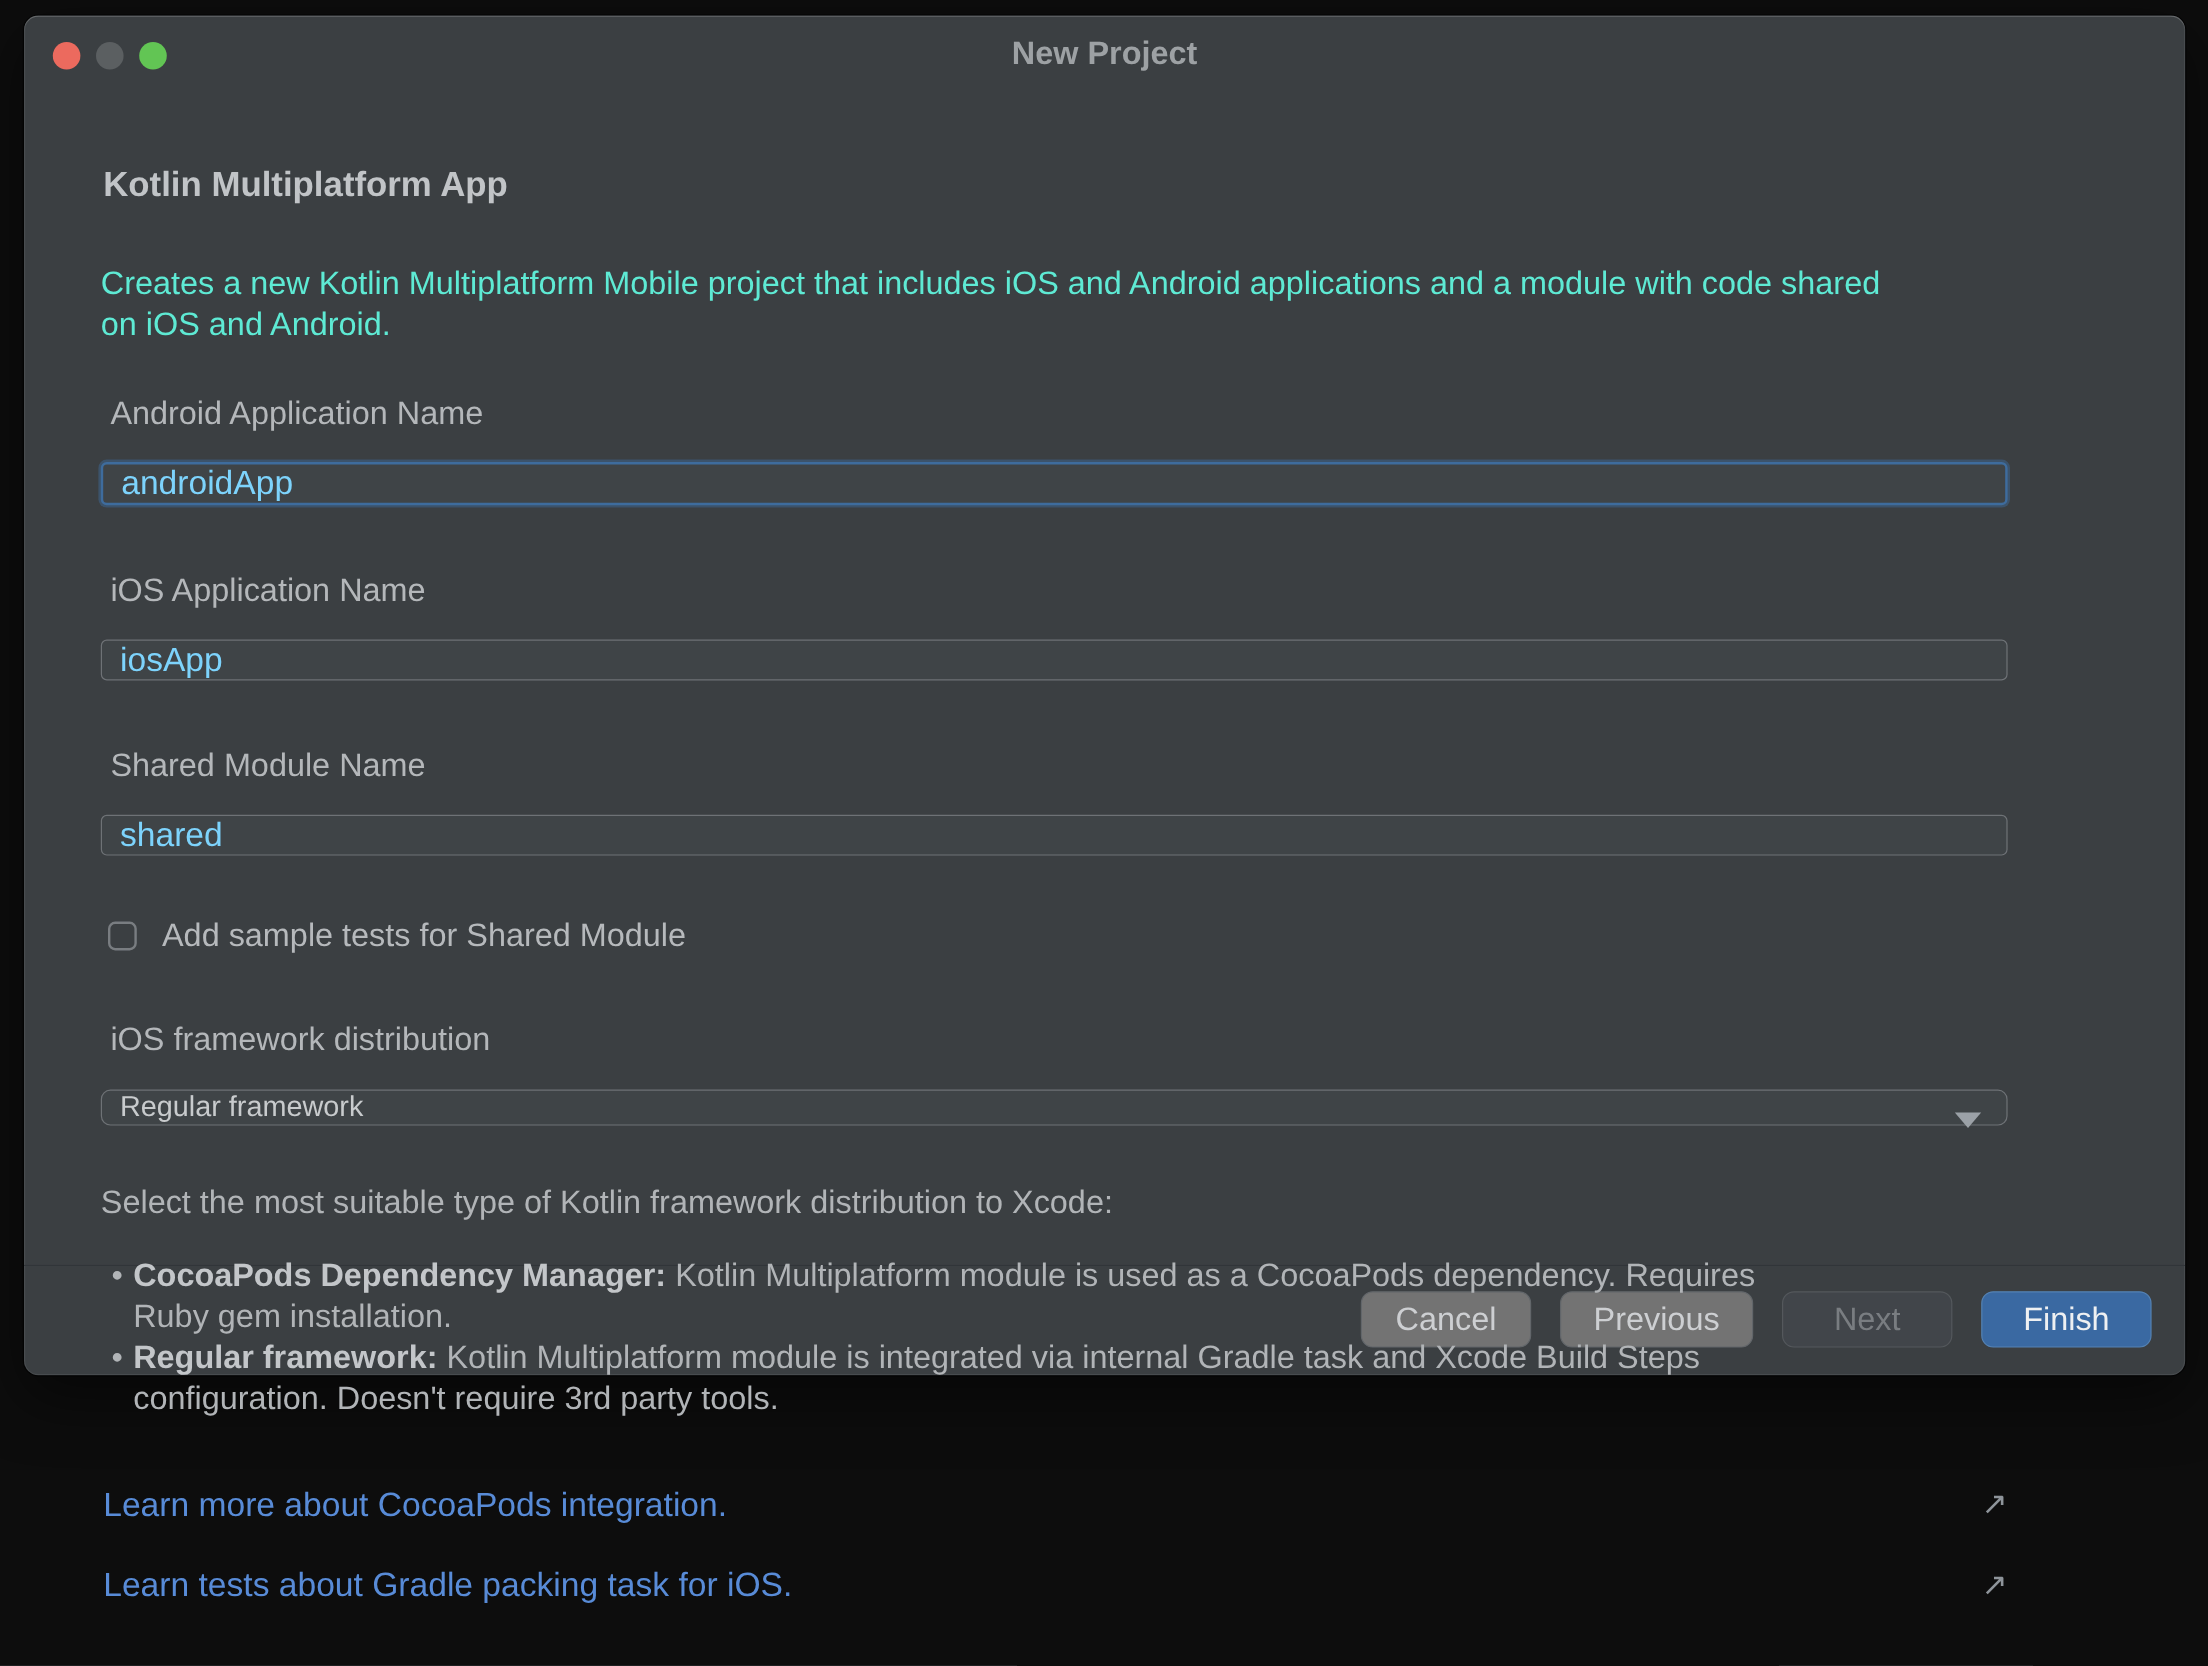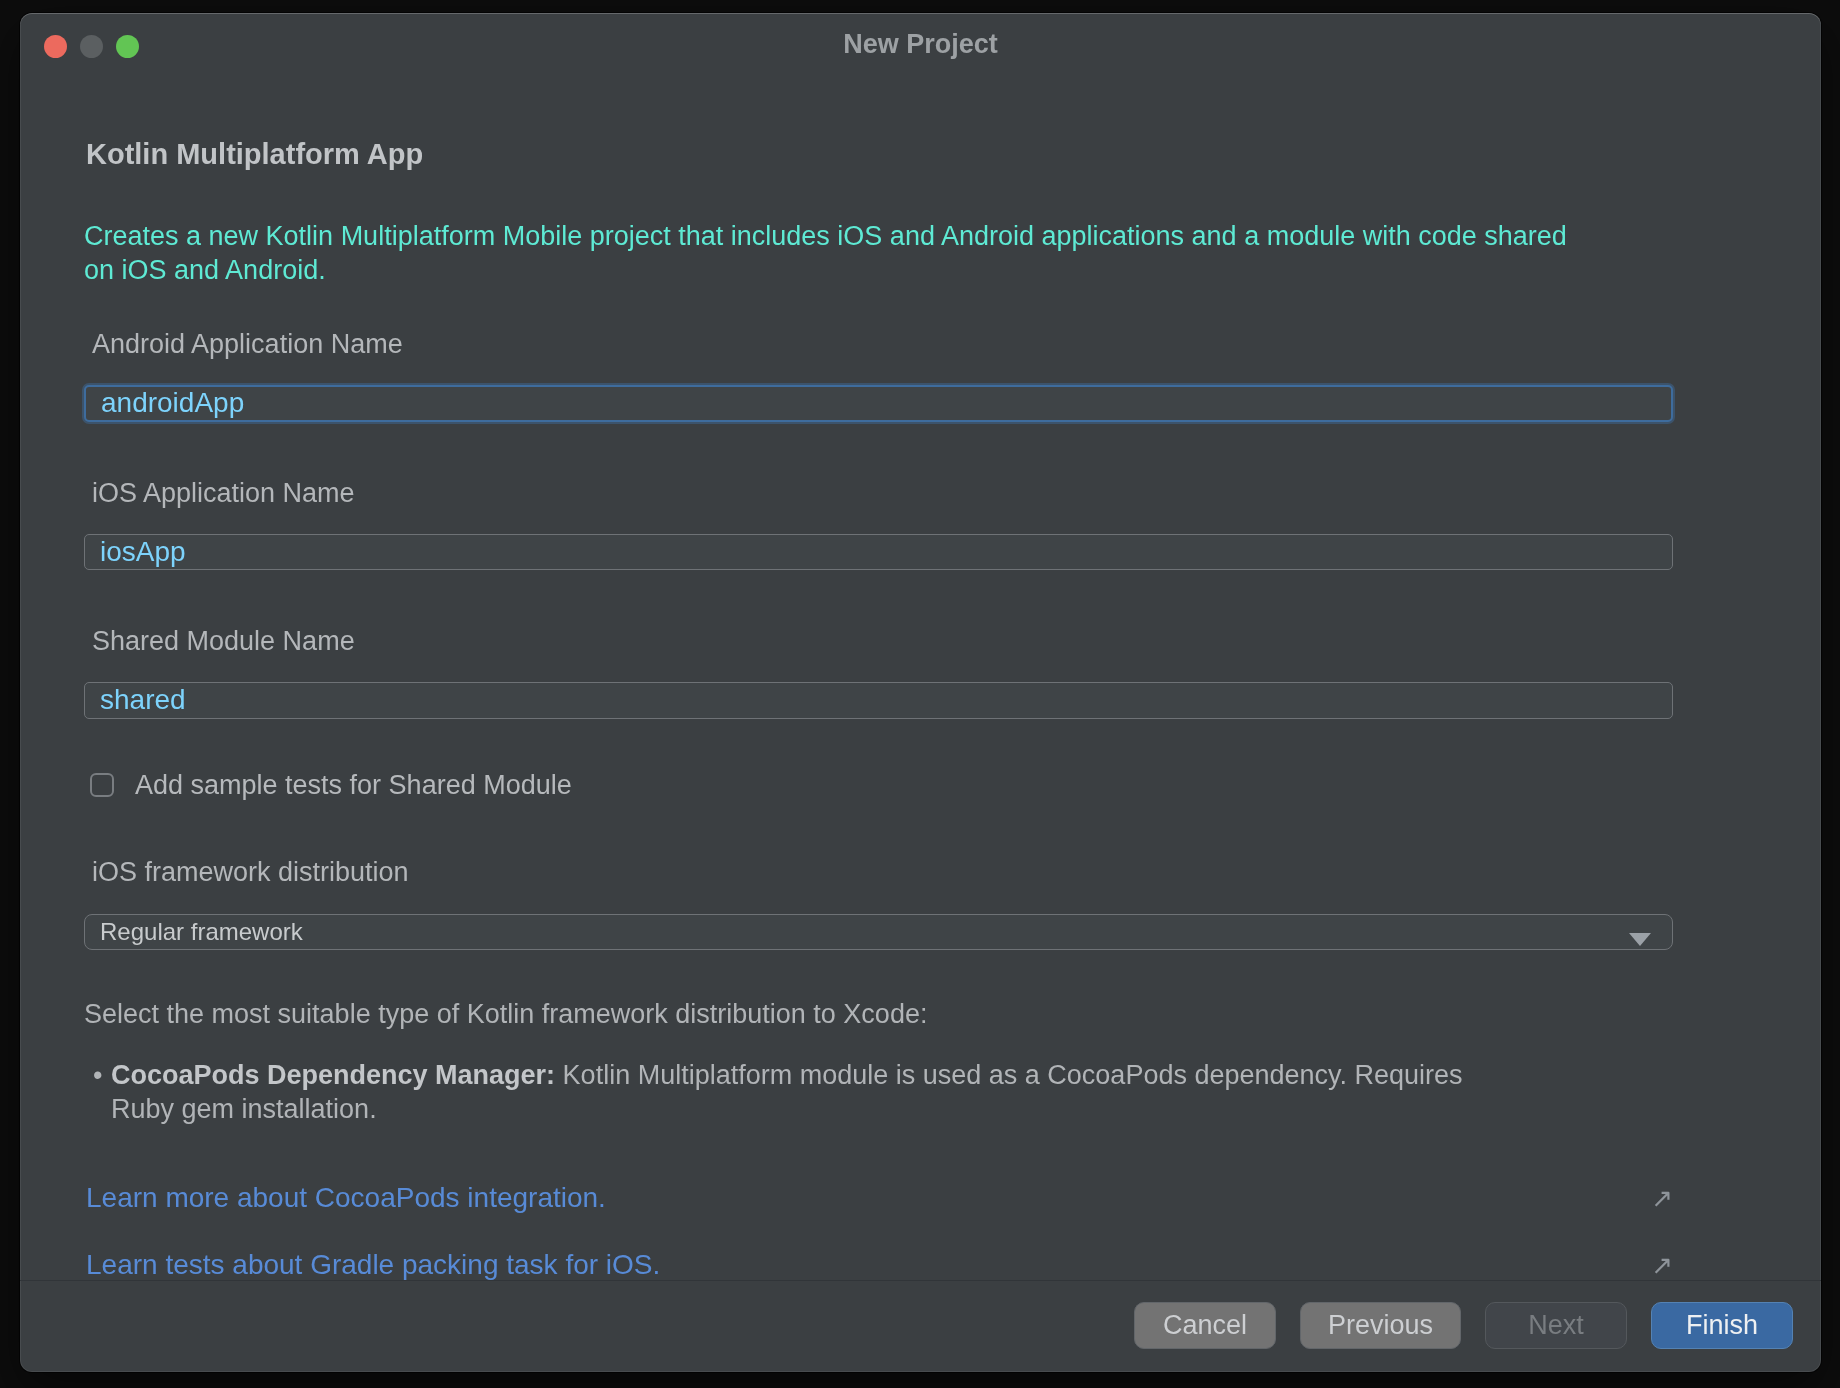--- a/index.html
+++ b/index.html
@@ -4,21 +4,21 @@
 <style>
   * { margin:0; padding:0; box-sizing:border-box; }
   html,body { width:1840px; height:1388px; overflow:hidden; }
   body {
     background:#0d0d0d;
     font-family:"Liberation Sans", sans-serif;
     -webkit-font-smoothing:antialiased;
   }
 
   .window {
-    position:absolute; left:20px; top:13px; width:1801px; height:1359px;
+    position:absolute; left:20px; top:13px; width:1801px; height:1133px;
     background:#3b3f42;
     border-radius:12px;
     box-shadow: 0 0 0 1px rgba(0,0,0,.65), inset 0 1px 0 rgba(255,255,255,.16), inset 0 0 0 1px rgba(255,255,255,.07), 0 18px 50px rgba(0,0,0,.5);
     display:flex; flex-direction:column;
   }
 
   
   .titlebar {
     position:relative; height:56px; flex:0 0 auto;
     display:flex; align-items:center;
@@ -145,20 +145,21 @@
     <div class="field-label">iOS framework distribution</div>
     <div class="combo">
       <span>Regular framework</span>
       <span class="combo-arrow"></span>
     </div>
 
     <div class="help-intro">Select the most suitable type of Kotlin framework distribution to Xcode:</div>
 
     <ul class="help-list">
       <li><b>CocoaPods Dependency Manager:</b><span> Kotlin Multiplatform module is used as a CocoaPods dependency. Requires Ruby gem installation.</span></li>
+      <li><b>Regular framework:</b><span> Kotlin Multiplatform module is integrated via internal Gradle task and Xcode Build Steps configuration. Doesn't require 3rd party tools.</span></li>
     </ul>
 
     <div class="link-row">
       <a class="link">Learn more about CocoaPods integration.</a>
       <span class="ext-arrow">↗</span>
     </div>
     <div class="link-row">
       <a class="link">Learn tests about Gradle packing task for iOS.</a>
       <span class="ext-arrow">↗</span>
     </div>

